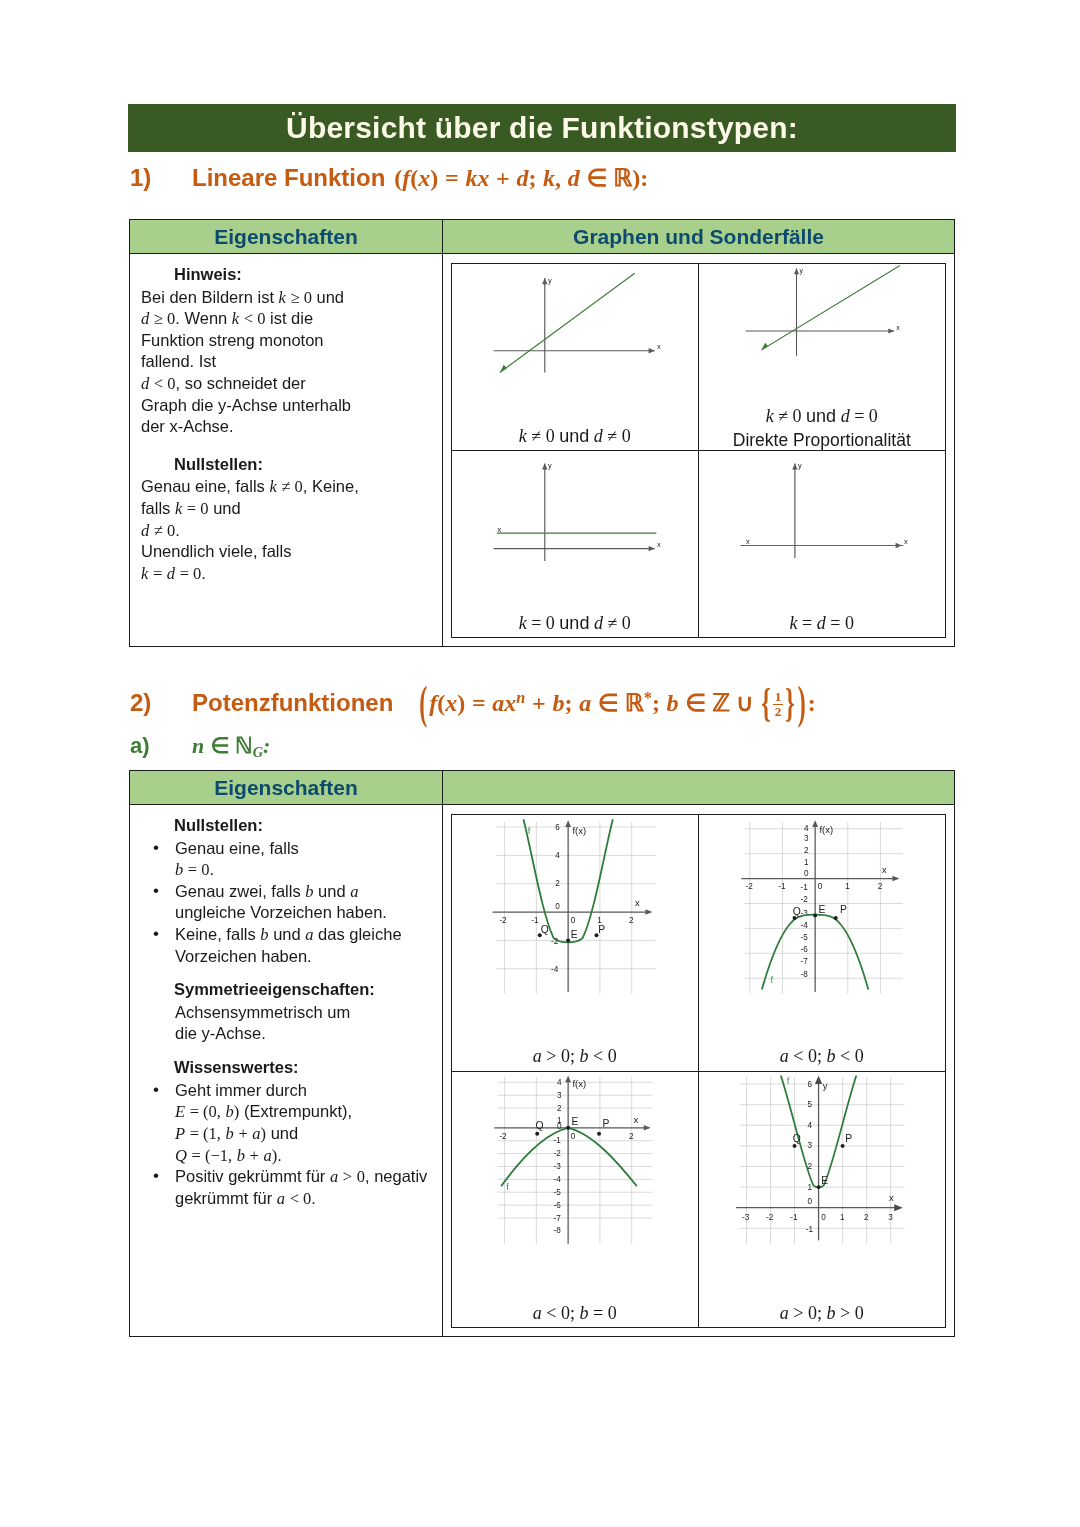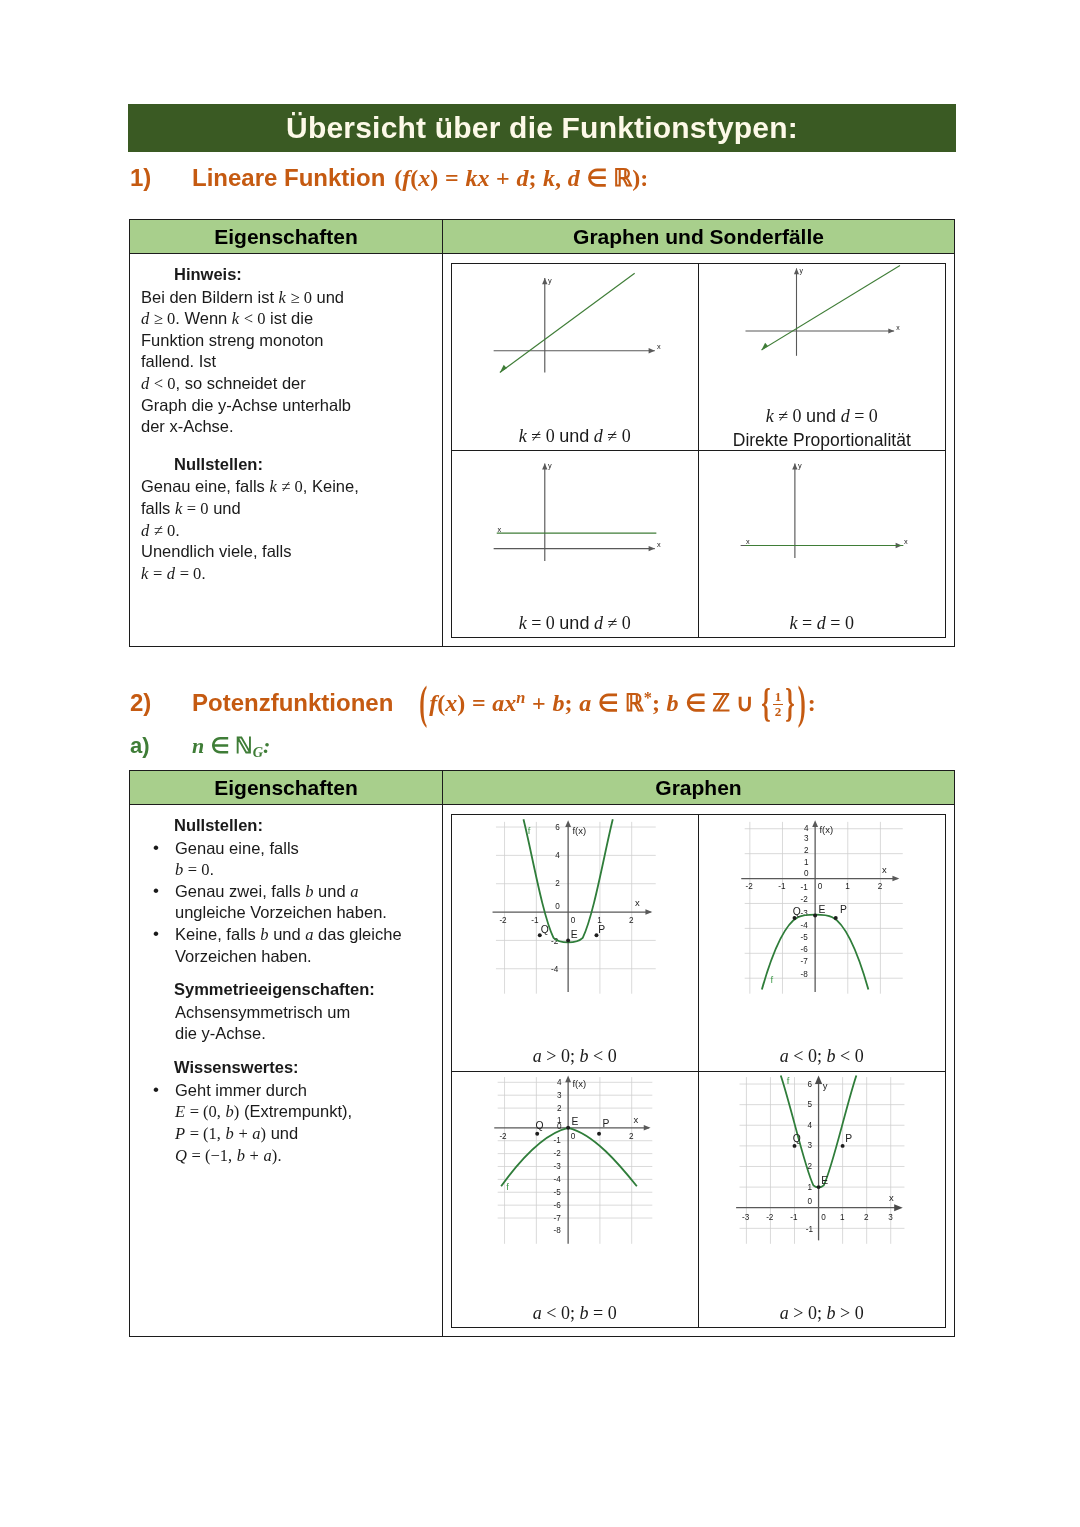--- a/index.html
+++ b/index.html
@@ -117,21 +117,21 @@
     background: #a8cf8c;
     border-bottom: 1.6px solid #1c1c1c;
     box-sizing: border-box;
   }
   .tbl-head-cell {
     display: flex;
     align-items: center;
     justify-content: center;
     font-weight: bold;
     font-size: 21px;
-    color: #000000;
+    color: #0c4a6e;
     box-sizing: border-box;
   }
   .head-left { width: 313px; border-right: 1.6px solid #1c1c1c; }
   .head-right { flex: 1; }
 
   .tbl-body-row {
     display: flex;
     box-sizing: border-box;
   }
   #table1 .tbl-body-row { height: 392px; }
@@ -372,21 +372,20 @@
   <div class="sec-heading" id="sec2a">
     <span class="num">a)</span>
     <span>
       <span class="mathital">n</span> <span class="mathup">∈ ℕ</span><sub class="small mathital">G</sub><span class="mathital">:</span>
     </span>
   </div>
 
   <div class="tbl" id="table2">
     <div class="tbl-head-row">
       <div class="tbl-head-cell head-left">Eigenschaften</div>
-      <div class="tbl-head-cell head-right">Graphen</div>
     </div>
     <div class="tbl-body-row">
 
       <div class="cell-left">
         <span class="lbl">Nullstellen:</span>
         <ul class="bullets">
           <li>Genau eine, falls<br><span class="mi">b</span> <span class="mn">= 0</span>.</li>
           <li>Genau zwei, falls <span class="mi">b</span> und <span class="mi">a</span> ungleiche Vorzeichen haben.</li>
           <li>Keine, falls <span class="mi">b</span> und <span class="mi">a</span> das gleiche Vorzeichen haben.</li>
         </ul>
@@ -398,20 +397,21 @@
         <span class="indent">die y-Achse.</span>
 
         <div style="height:12px"></div>
 
         <span class="lbl">Wissenswertes:</span>
         <ul class="bullets">
           <li>Geht immer durch<br>
             <span class="mi">E</span> <span class="mn">= (0,</span> <span class="mi">b</span><span class="mn">)</span> (Extrempunkt),<br>
             <span class="mi">P</span> <span class="mn">= (1,</span> <span class="mi">b</span> <span class="mn">+</span> <span class="mi">a</span><span class="mn">)</span> und<br>
             <span class="mi">Q</span> <span class="mn">= (−1,</span> <span class="mi">b</span> <span class="mn">+</span> <span class="mi">a</span><span class="mn">)</span>.</li>
+          <li>Positiv gekrümmt für <span class="mi">a</span> <span class="mn">&gt;</span> <span class="mn">0</span>, negativ gekrümmt für <span class="mi">a</span> <span class="mn">&lt; 0</span>.</li>
         </ul>
       </div>
 
       <div class="cell-right">
         <div class="graph-grid">
 
           <div class="gcell bl tb">
             <svg width="236" height="218" viewBox="0 0 236 218">
               <g class="svg-grid">
                 <line x1="36" y1="8" x2="36" y2="208"></line>

